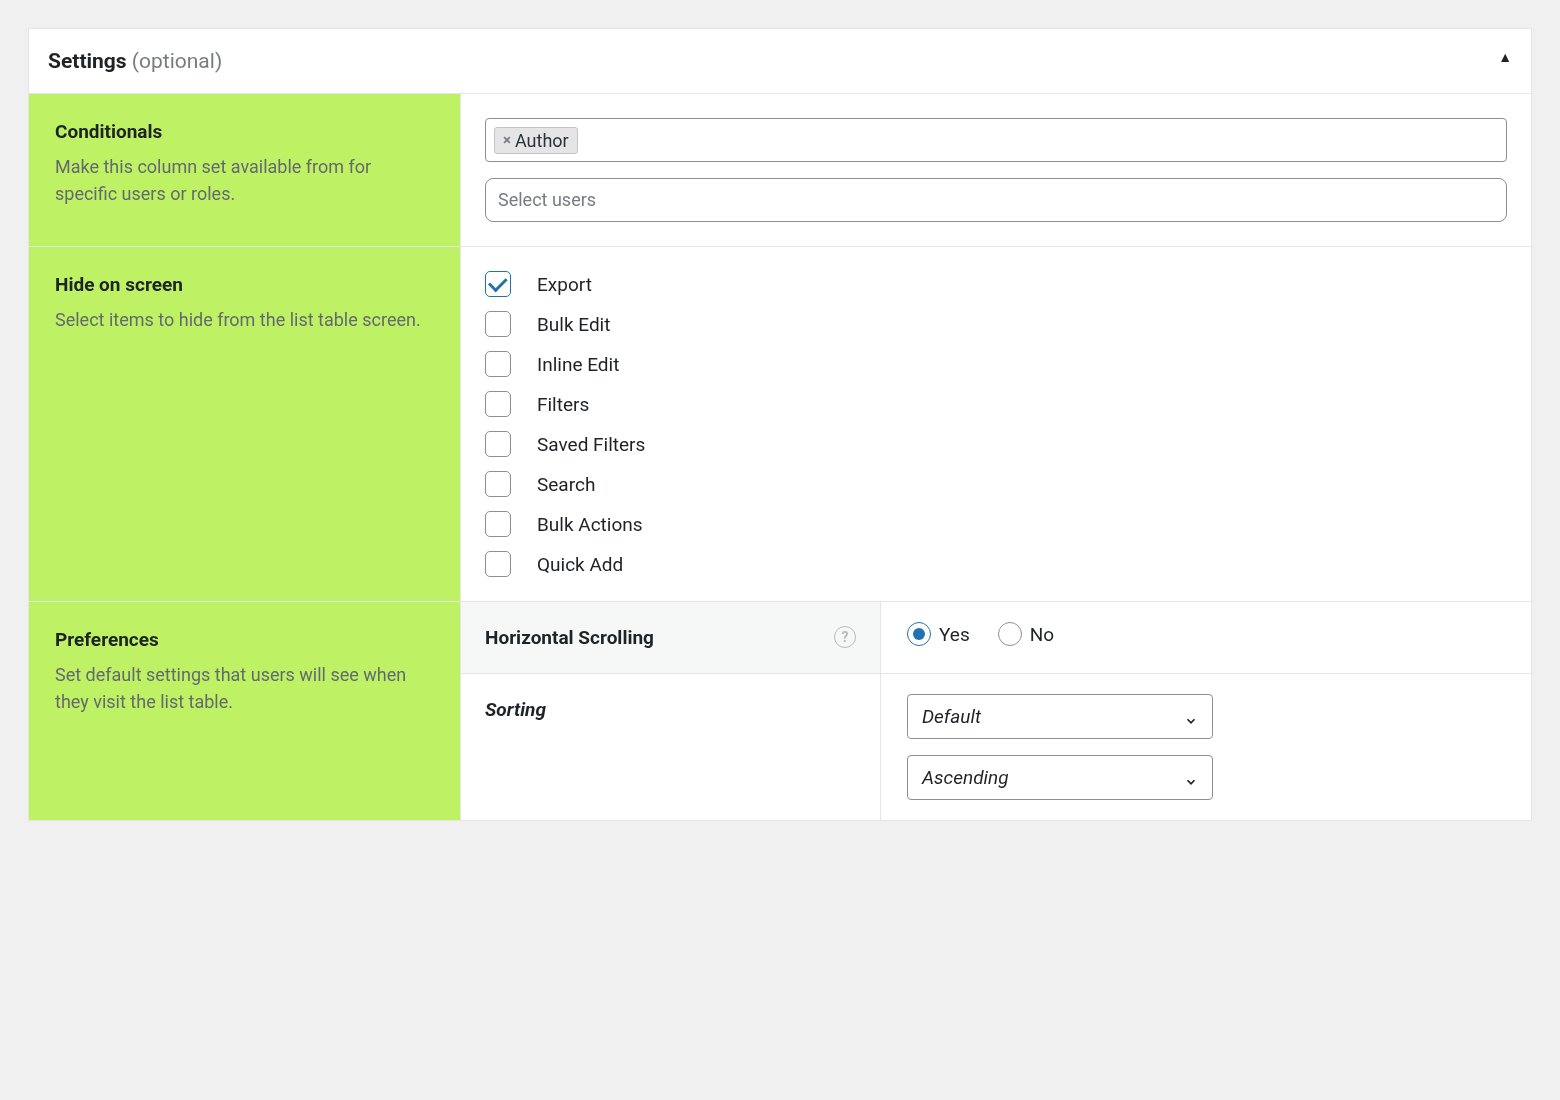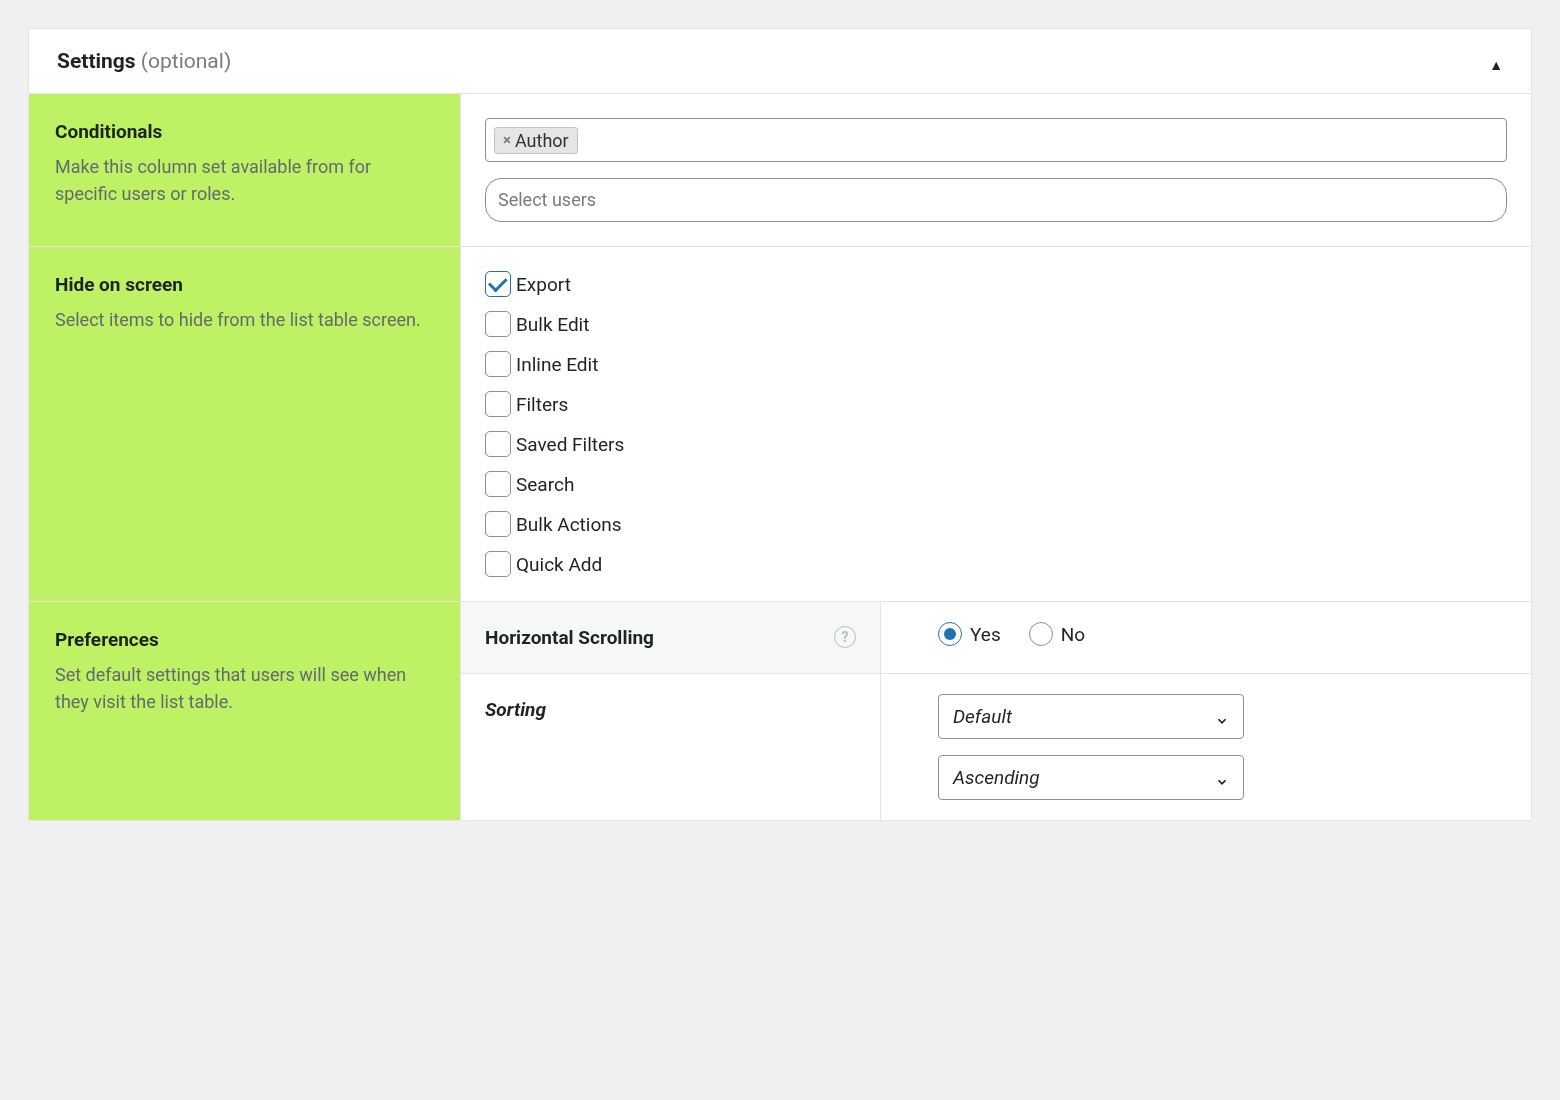--- a/index.html
+++ b/index.html
@@ -9,23 +9,23 @@
       padding: 28px;
       color: #1d2327;
       font-size: 18px;
     }
     .panel {
       background: #fff;
       border: 1px solid #e5e5e5;
     }
     .panel-header {
       display: flex;
-      align-items: flex-end;
+      align-items: flex-start;
       justify-content: space-between;
-      padding: 20px 28px;
+      padding: 20px 19px;
       border-bottom: 1px solid #e5e5e5;
     }
     .panel-title {
       font-size: 21px;
       font-weight: 700;
       color: #1d2327;
     }
     .panel-title .muted {
       font-weight: 400;
       color: #787c82;
@@ -83,36 +83,36 @@
     }
     .tag-remove {
       margin-right: 4px;
       color: #787c82;
       cursor: pointer;
       font-size: 15px;
       font-weight: bold;
     }
     .select-input {
       border: 1px solid #8c8f94;
-      border-radius: 16px;
+      border-radius: 8px;
       padding: 10px 12px;
       min-height: 44px;
       color: #787c82;
       font-size: 18px;
       background: #fff;
     }
     .checkbox-list {
       display: flex;
       flex-direction: column;
       gap: 14px;
     }
     .checkbox-item {
       display: flex;
       align-items: center;
-      gap: 5px;
+      gap: 26px;
     }
     .checkbox-box {
       width: 26px;
       height: 26px;
       border: 1px solid #8c8f94;
       border-radius: 5px;
       display: flex;
       align-items: center;
       justify-content: center;
       flex-shrink: 0;
@@ -135,21 +135,20 @@
     }
     
     .prefs-right {
       flex: 1;
       display: flex;
       flex-direction: column;
     }
     .pref-row {
       display: flex;
       border-bottom: 1px solid #e5e5e5;
-      gap: 31px;
     }
     .pref-row:last-child { border-bottom: none; font-style: italic; }
     .pref-label-cell {
       width: 420px;
       flex-shrink: 0;
       padding: 24px 24px;
       background: #f6f7f7;
       border-right: 1px solid #e5e5e5;
       display: flex;
       align-items: flex-start;

